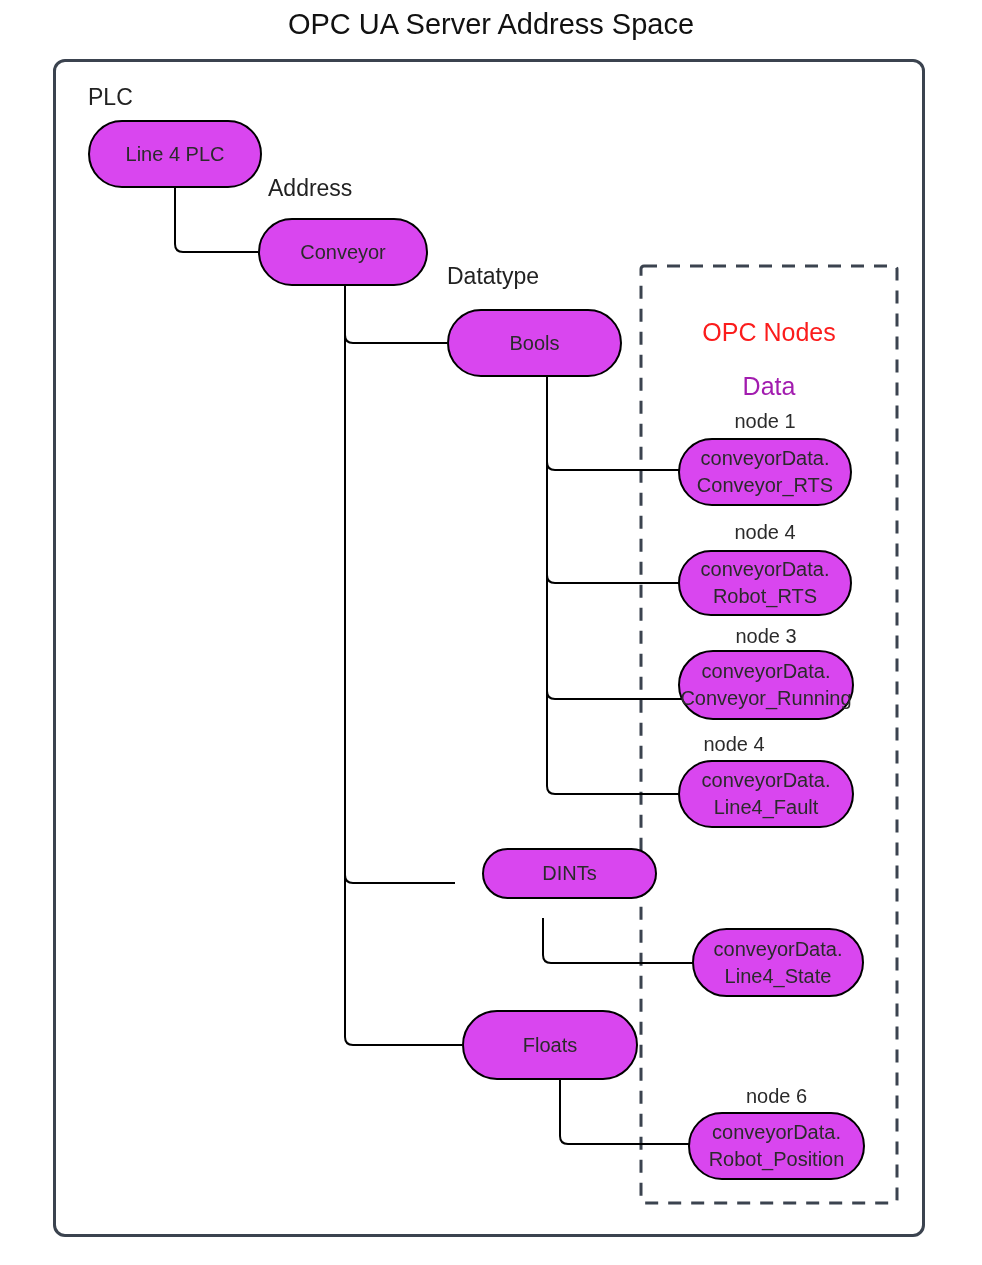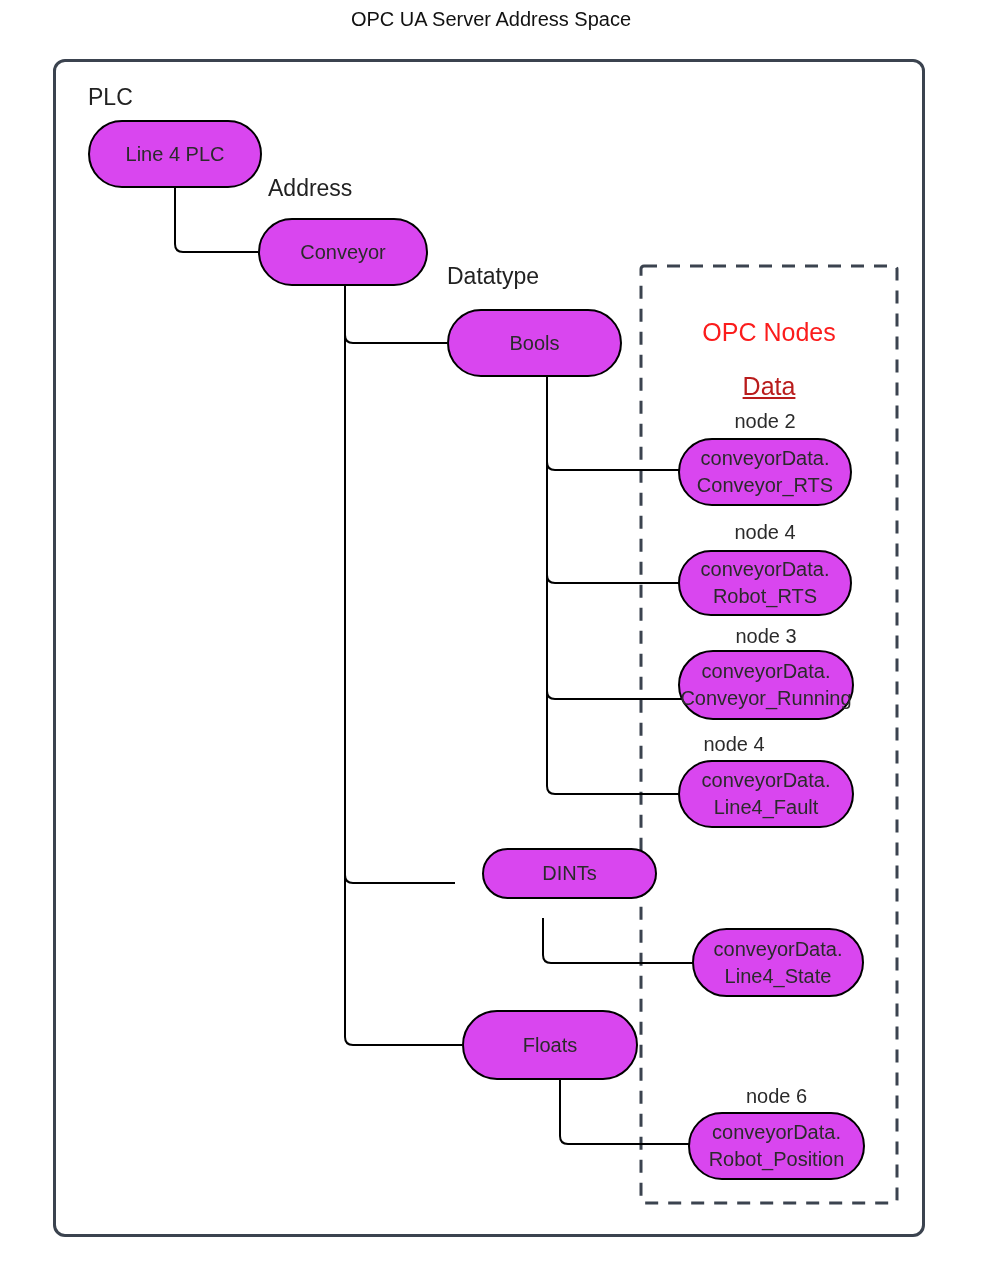--- a/index.html
+++ b/index.html
@@ -9,21 +9,21 @@
     --accent-red:#fb1c1c;
     --bg:#ffffff;
   }
   *{box-sizing:border-box;margin:0;padding:0;}
   html,body{background:var(--bg);}
   body{font-family:"Liberation Sans", sans-serif;color:var(--text);}
   .canvas{position:relative;width:982px;height:1265px;background:var(--bg);overflow:hidden;}
 
   .diagram-title{
     position:absolute;left:0;top:8px;width:982px;text-align:center;
-    font-size:20px;color:#111;
+    font-size:29px;color:#111;
   }
 
   .outer-box{
     position:absolute;left:53px;top:59px;width:872px;height:1178px;
     border:3px solid var(--outer-border);border-radius:12px;background:transparent;
   }
 
   svg.wires{position:absolute;left:0;top:0;width:982px;height:1265px;}
   .wire{fill:none;stroke:var(--node-stroke);stroke-width:2px;}
   .dashed-rect{fill:none;stroke:var(--outer-border);stroke-width:3px;stroke-dasharray:13 10;}
@@ -39,21 +39,21 @@
   }
   .node-label{
     position:absolute;text-align:center;font-size:20px;color:#2b2b2b;
   }
   .opc-heading{
     position:absolute;left:640px;top:318px;width:258px;text-align:center;
     font-size:25px;color:var(--accent-red);
   }
   .opc-subheading{
     position:absolute;left:640px;top:372px;width:258px;text-align:center;
-    font-size:25px;color:#b91c1c;text-decoration:underline;
+    font-size:25px;color:#a21caf;
   }
 </style>
 </head>
 <body>
 
 <div class="canvas">
 
   <div class="diagram-title">OPC UA Server Address Space</div>
 
   <div class="outer-box"></div>
@@ -99,21 +99,21 @@
   <div class="pill" style="left:482px;top:848px;width:175px;height:51px;">
     <span>DINTs</span>
   </div>
   <div class="pill" style="left:462px;top:1010px;width:176px;height:70px;">
     <span>Floats</span>
   </div>
 
   <div class="opc-heading">OPC Nodes</div>
   <div class="opc-subheading">Data</div>
 
-  <div class="node-label" style="left:678px;top:410px;width:174px;">node 2</div>
+  <div class="node-label" style="left:678px;top:410px;width:174px;">node 1</div>
   <div class="pill" style="left:678px;top:438px;width:174px;height:68px;">
     <span>conveyorData.</span>
     <span>Conveyor_RTS</span>
   </div>
 
   <div class="node-label" style="left:678px;top:521px;width:174px;">node 4</div>
   <div class="pill" style="left:678px;top:550px;width:174px;height:66px;">
     <span>conveyorData.</span>
     <span>Robot_RTS</span>
   </div>

